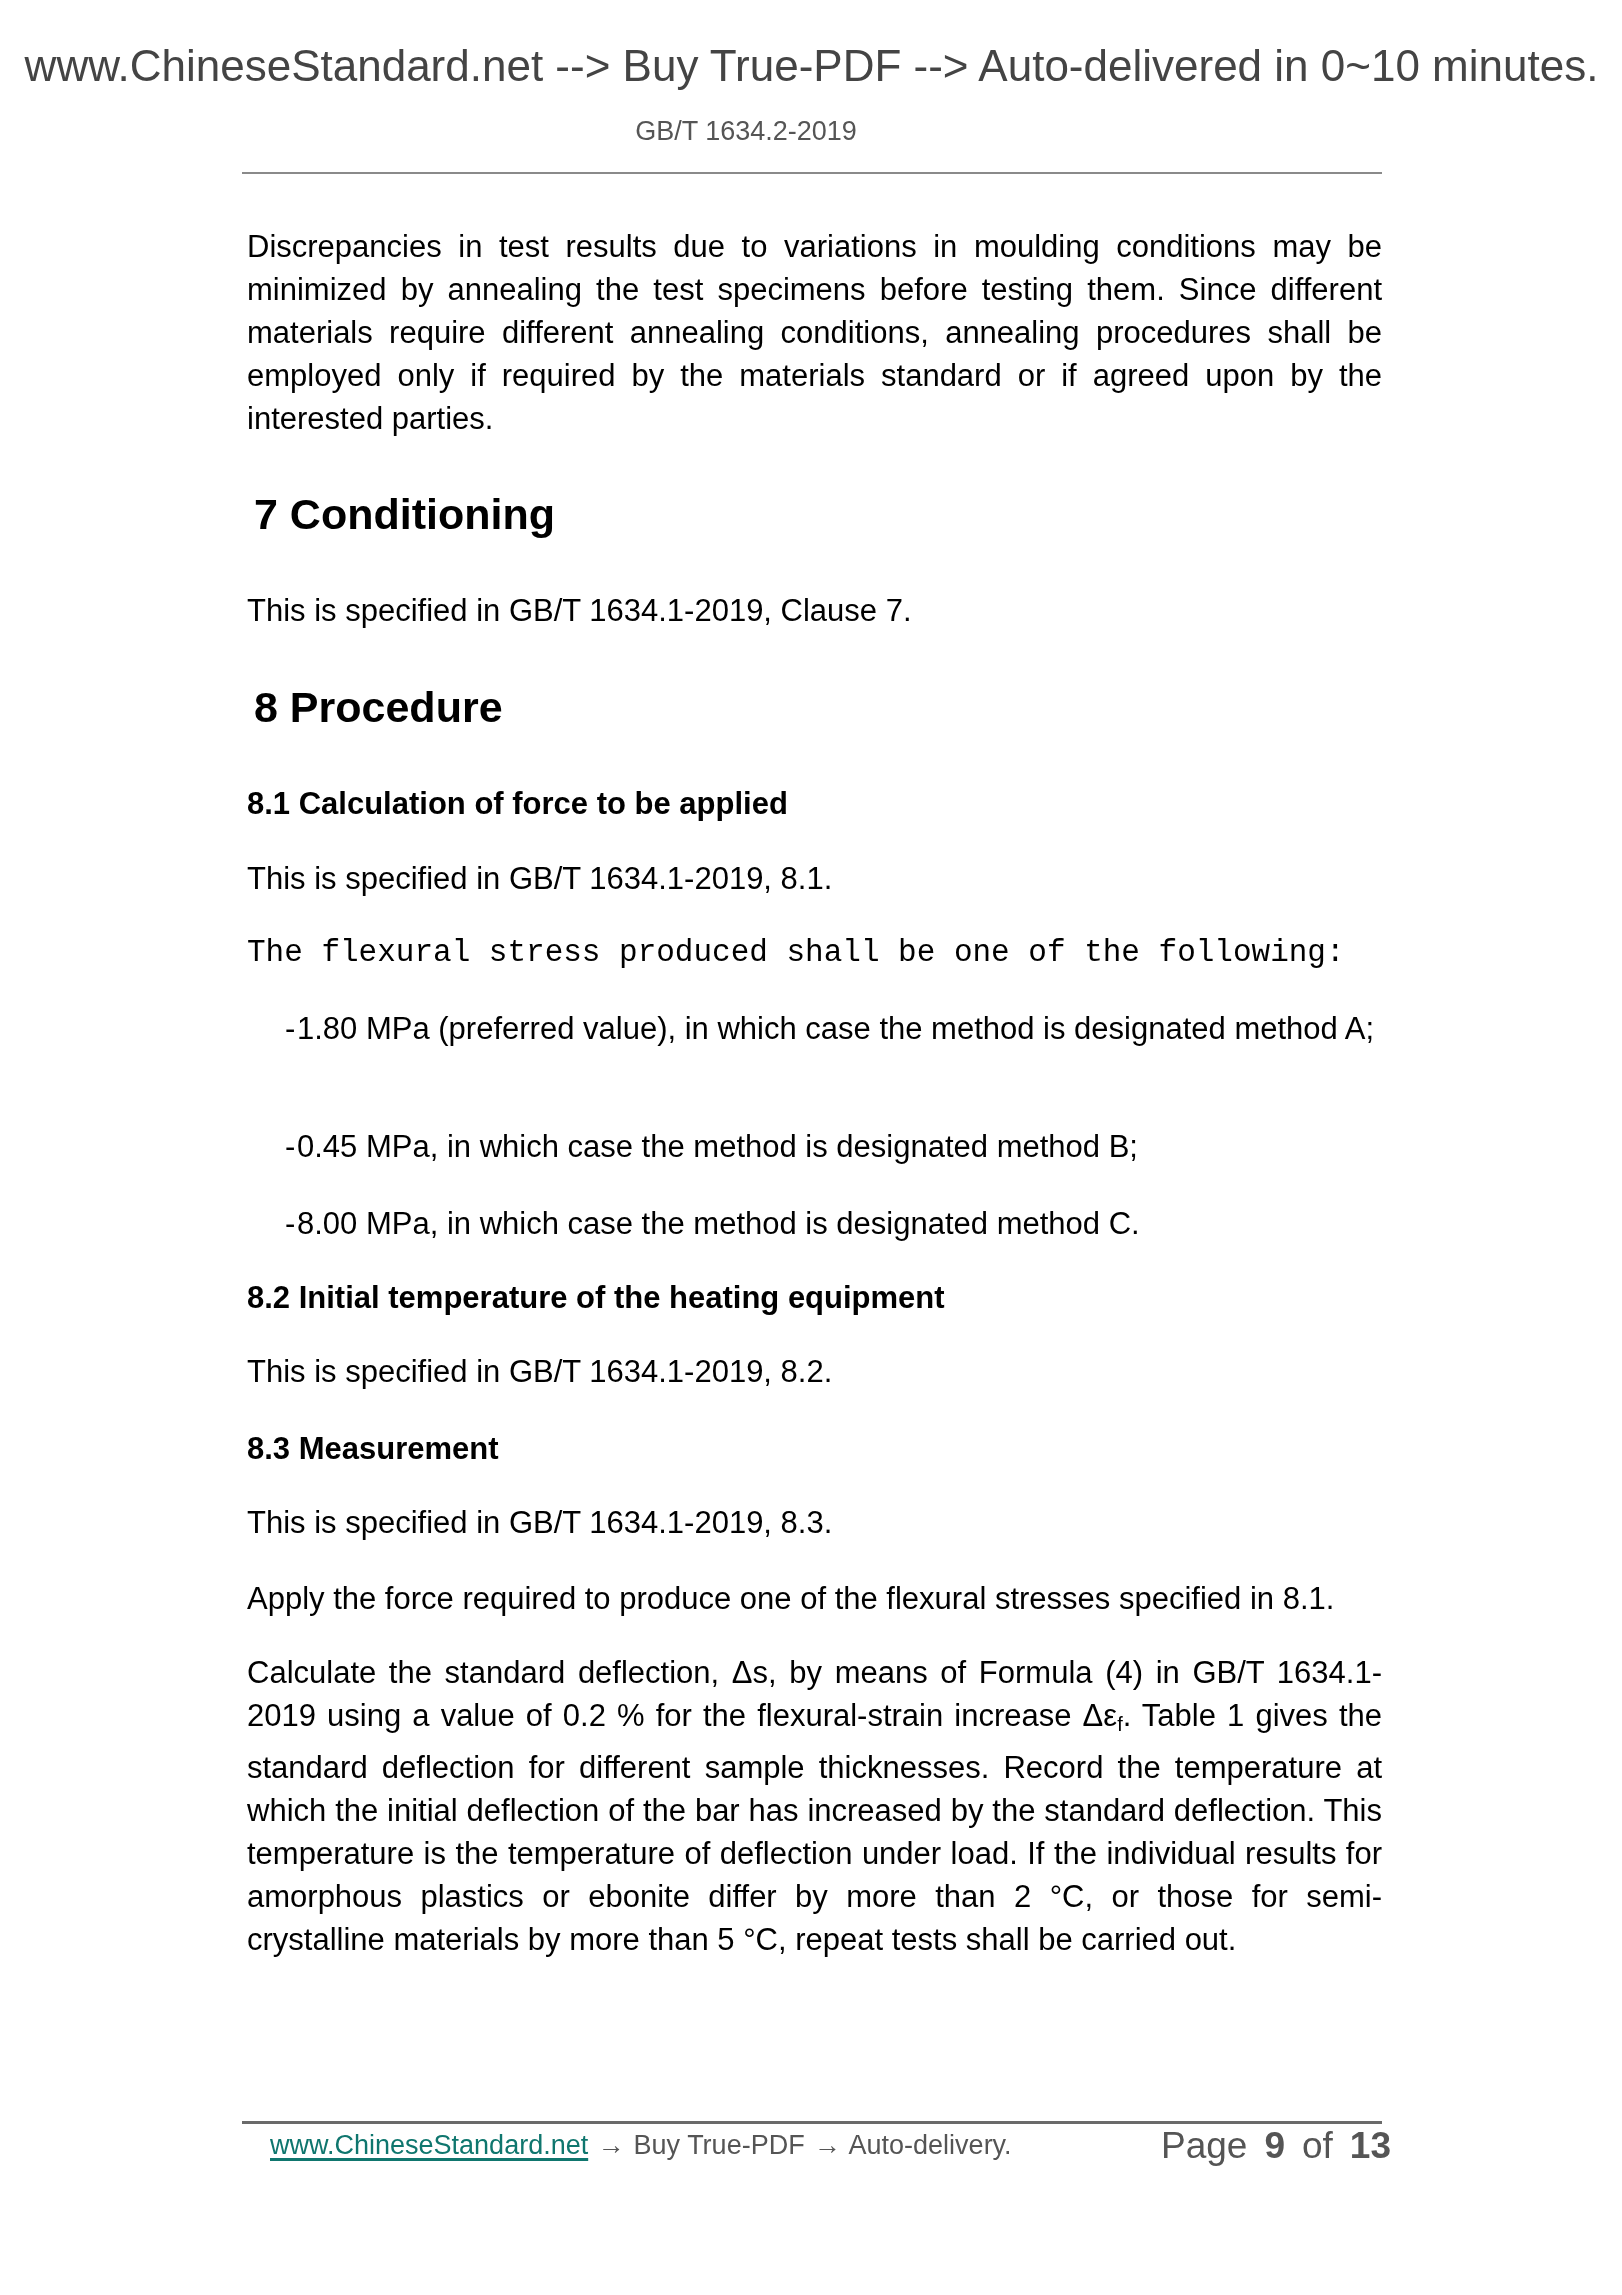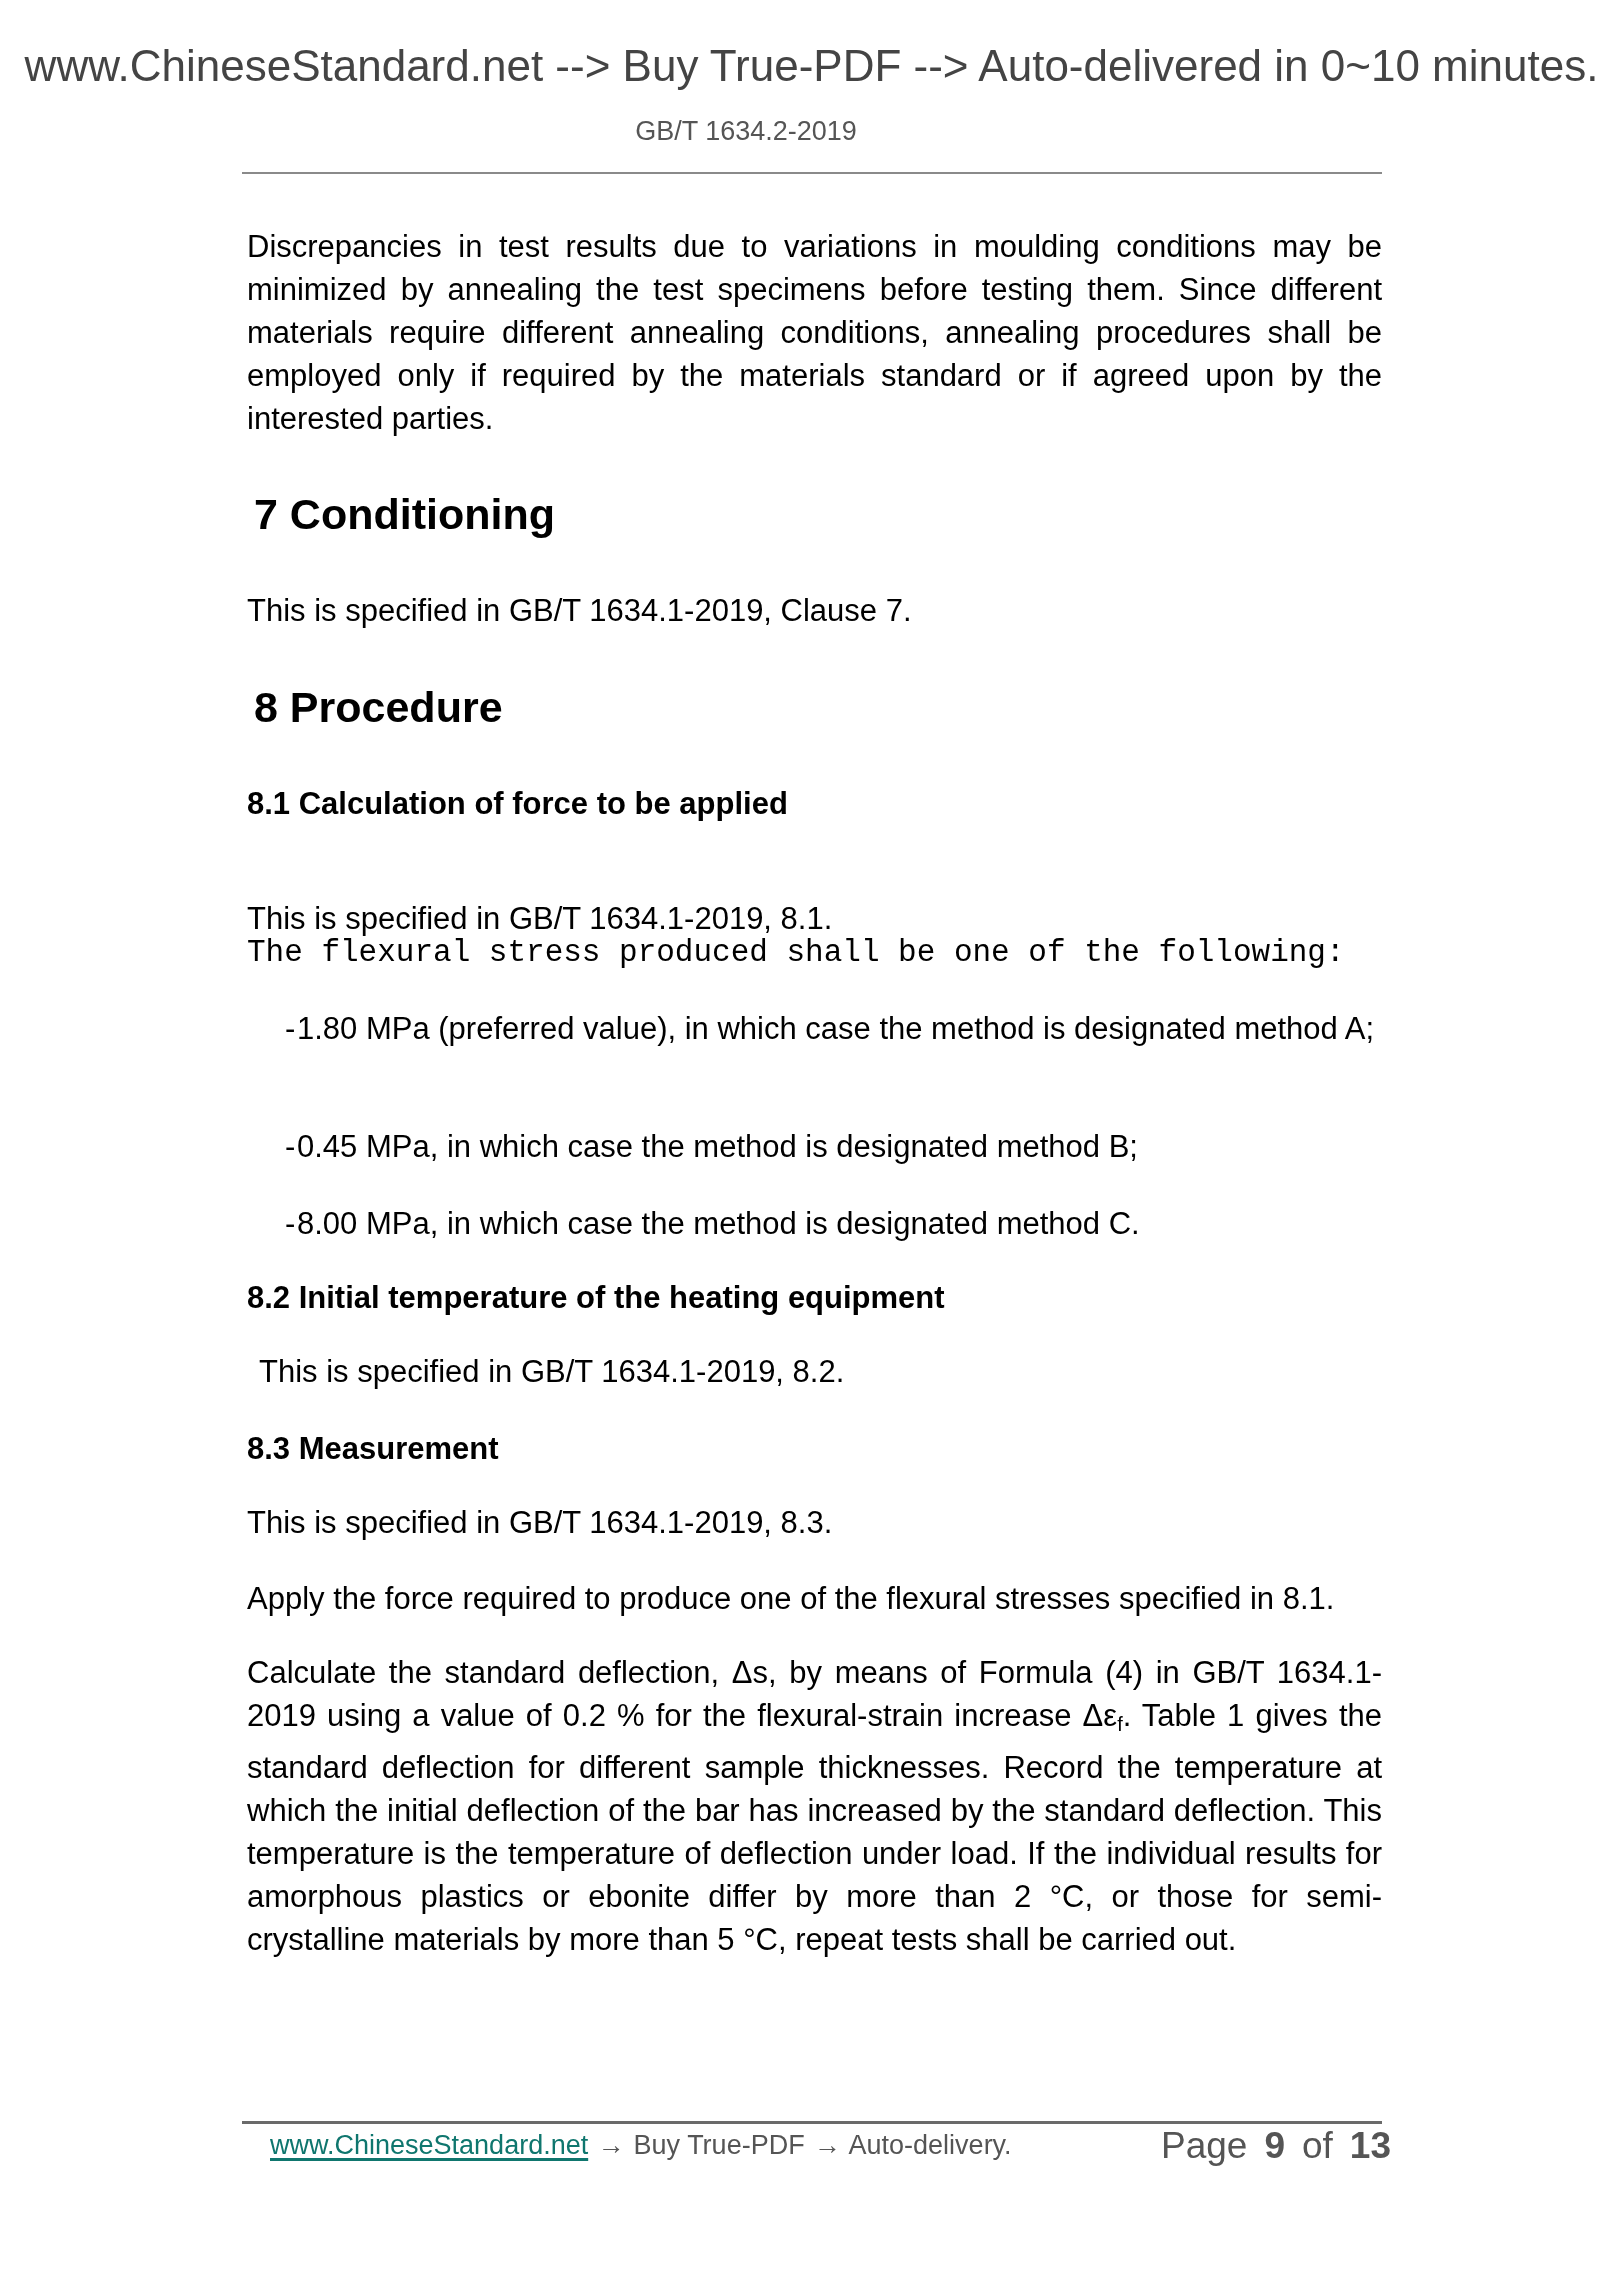--- a/index.html
+++ b/index.html
@@ -35,38 +35,38 @@
 <div class="rule" style="top:172px;"></div>
 
 <div class="body-text" style="top:225px;">Discrepancies in test results due to variations in moulding conditions may be minimized by annealing the test specimens before testing them. Since different materials require different annealing conditions, annealing procedures shall be employed only if required by the materials standard or if agreed upon by the interested parties.</div>
 
 <div class="h1" style="top:489px;">7 Conditioning</div>
 <div class="body-text one-line" style="top:589px;">This is specified in GB/T 1634.1-2019, Clause 7.</div>
 
 <div class="h1" style="top:682px;">8 Procedure</div>
 
 <div class="h2" style="top:785px;">8.1 Calculation of force to be applied</div>
-<div class="body-text one-line" style="top:857px;margin-top:40px;">This is specified in GB/T 1634.1-2019, 8.1.</div>
+<div class="body-text one-line" style="top:857px;">This is specified in GB/T 1634.1-2019, 8.1.</div>
 <div class="body-text one-line" style="top:931px;font-family:Liberation Mono, monospace;">The flexural stress produced shall be one of the following:</div>
 
 <div class="li" style="top:1007px;">
   <span class="dash">-</span>
   <span class="txt">1.80 MPa (preferred value), in which case the method is designated method A;</span>
 </div>
 <div class="li" style="top:1125px;">
   <span class="dash">-</span>
   <span class="txt">0.45 MPa, in which case the method is designated method B;</span>
 </div>
 <div class="li" style="top:1202px;">
   <span class="dash">-</span>
   <span class="txt">8.00 MPa, in which case the method is designated method C.</span>
 </div>
 
 <div class="h2" style="top:1279px;">8.2 Initial temperature of the heating equipment</div>
-<div class="body-text one-line" style="top:1350px;margin-left:12px;">This is specified in GB/T 1634.1-2019, 8.2.</div>
+<div class="body-text one-line" style="top:1350px;">This is specified in GB/T 1634.1-2019, 8.2.</div>
 
 <div class="h2" style="top:1430px;">8.3 Measurement</div>
 <div class="body-text one-line" style="top:1501px;">This is specified in GB/T 1634.1-2019, 8.3.</div>
 <div class="body-text one-line" style="top:1577px;">Apply the force required to produce one of the flexural stresses specified in 8.1.</div>
 <div class="body-text" style="top:1651px;"><span>Calculate the standard deflection, Δs, by means of Formula (4) in GB/T 1634.1-2019 using a value of 0.2 % for the flexural-strain increase Δε</span><span class="sub">f</span><span>. Table 1 gives the standard deflection for different sample thicknesses. Record the temperature at which the initial deflection of the bar has increased by the standard deflection. This temperature is the temperature of deflection under load. If the individual results for amorphous plastics or ebonite differ by more than 2 °C, or those for semi-crystalline materials by more than 5 °C, repeat tests shall be carried out.</span></div>
 
 <div class="rule bottom" style="top:2121px;"></div>
 <div class="abs footer" style="left:270px;">
   <a>www.ChineseStandard.net</a>
   <span class="arrow">→</span>

